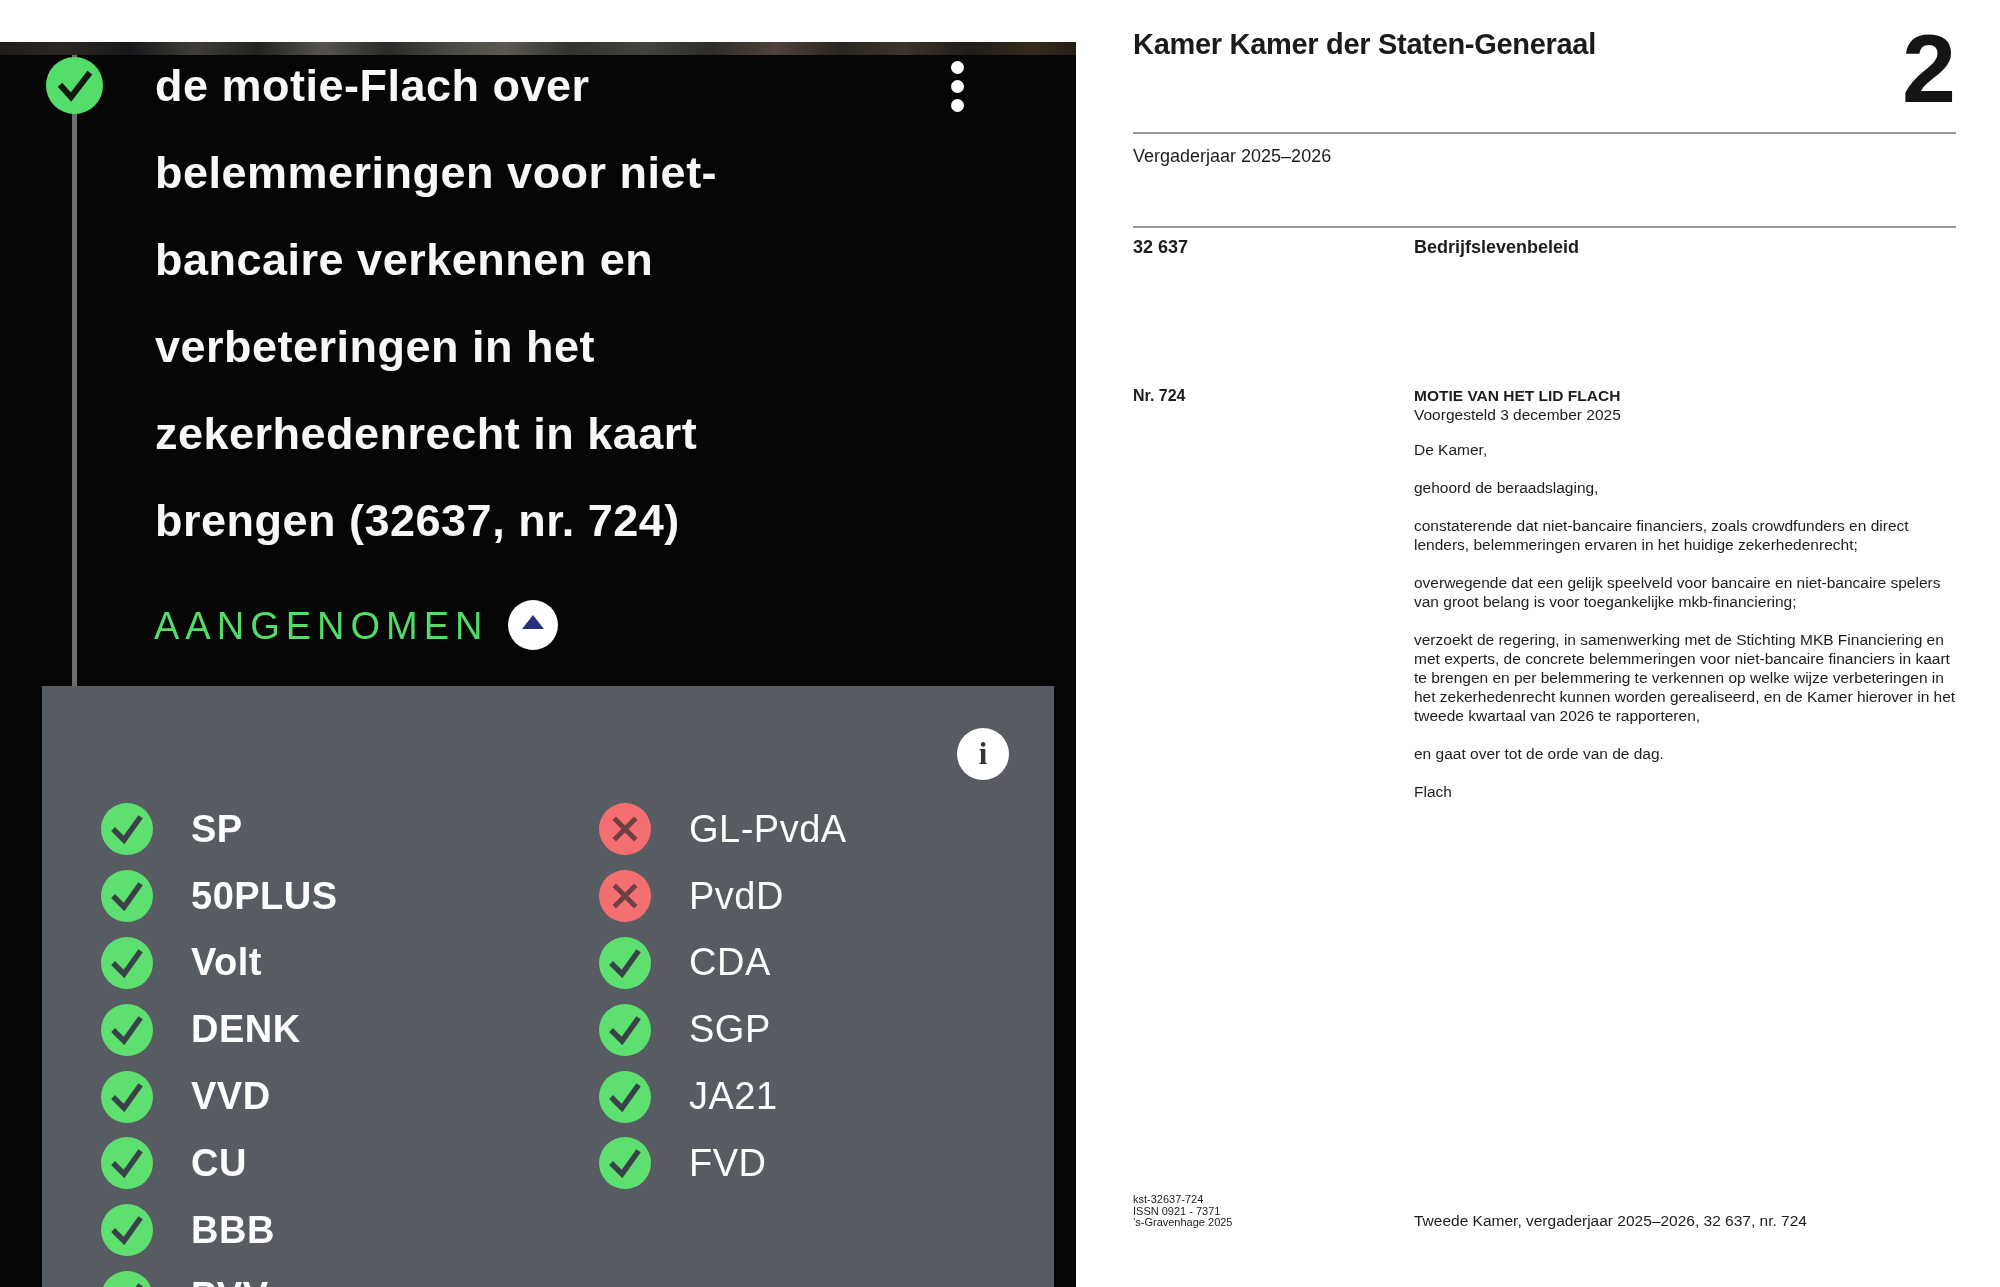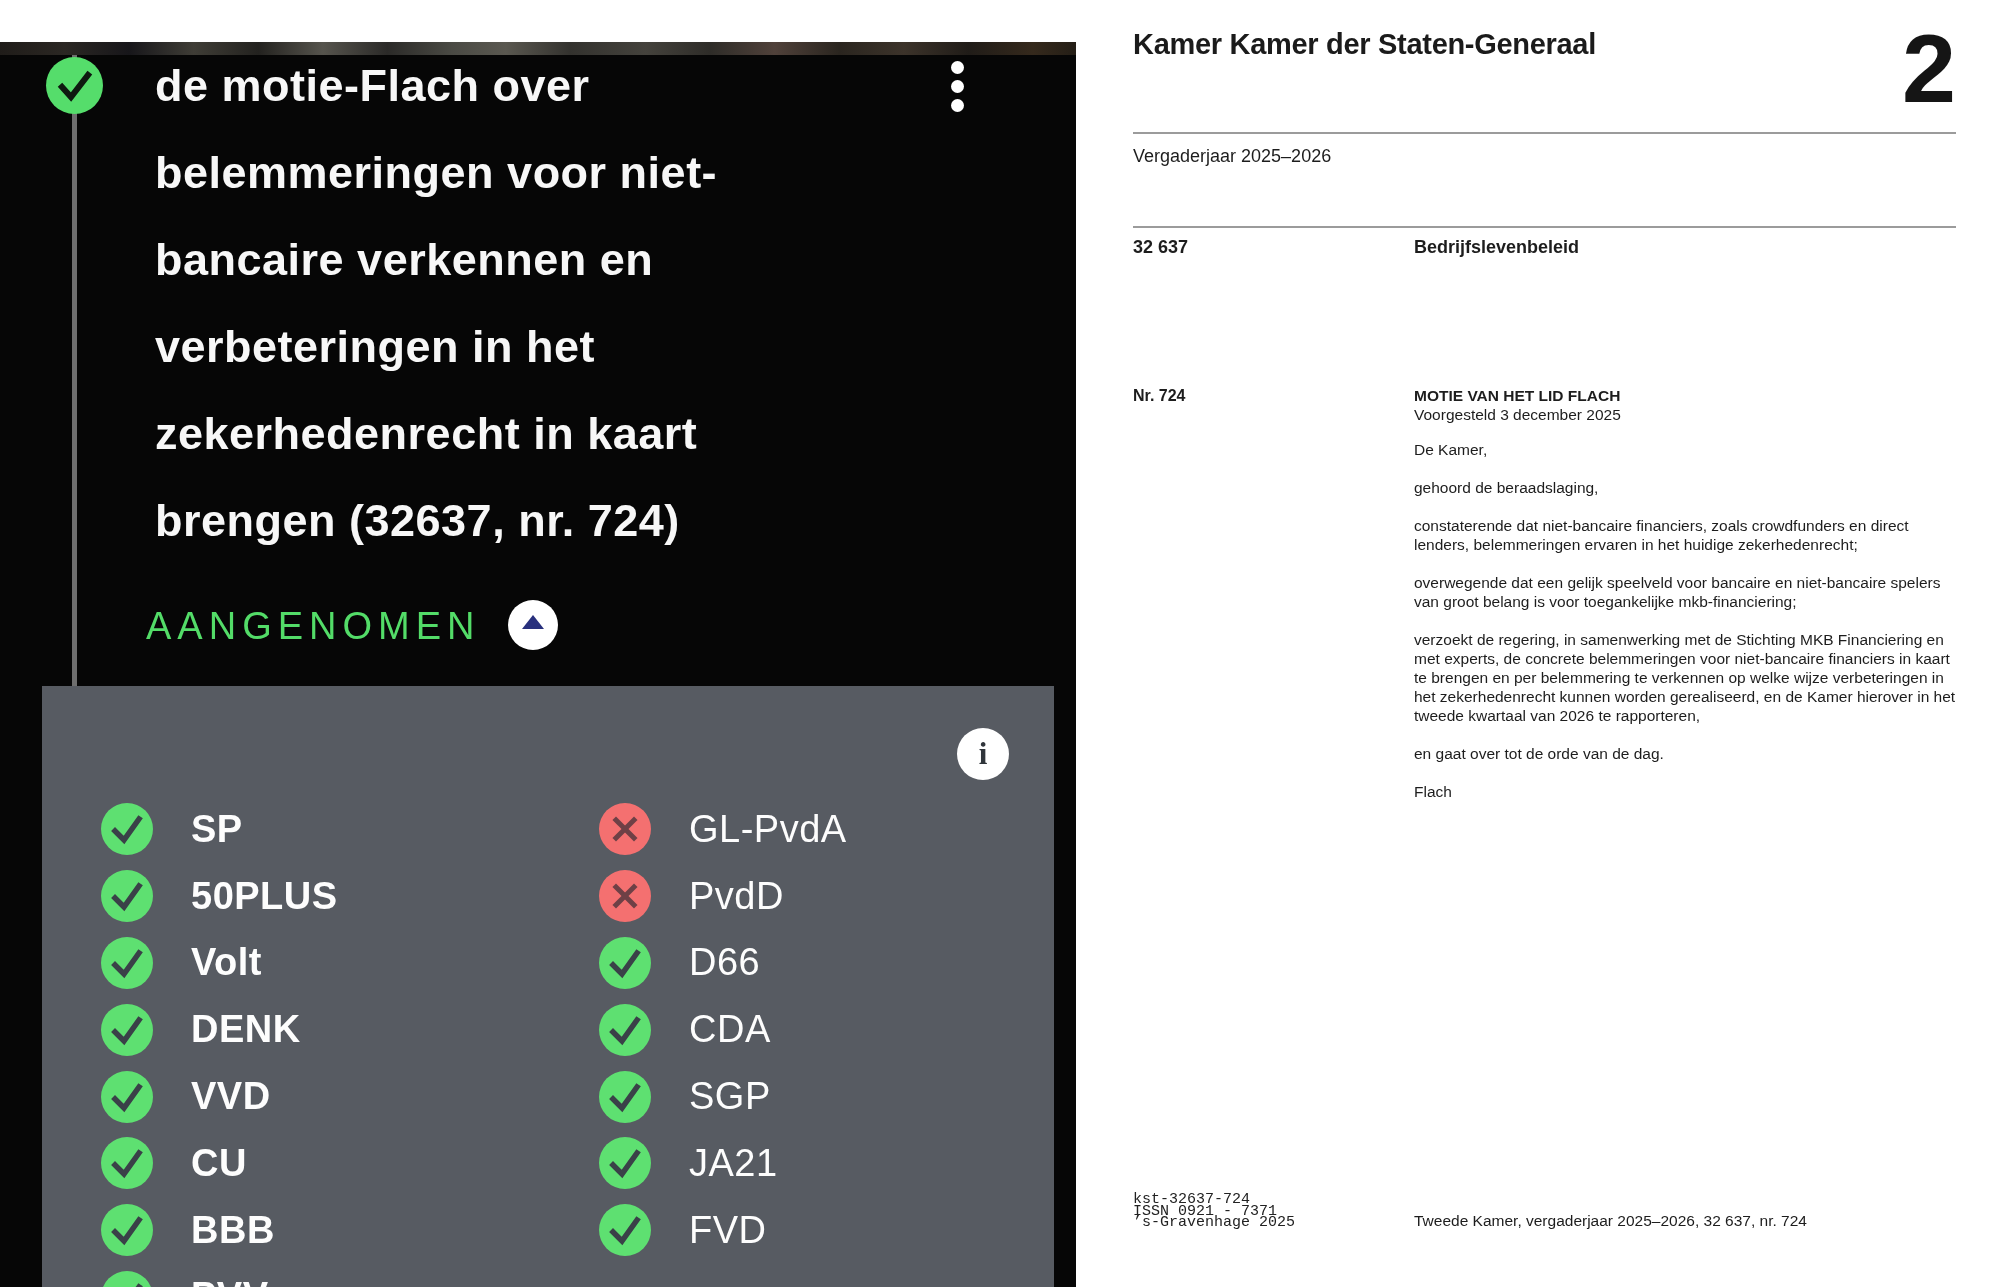--- a/index.html
+++ b/index.html
@@ -18,21 +18,21 @@
     position:absolute;left:46px;top:15px;width:57px;height:57px;border-radius:50%;
     background:#55dd6b;
   }
   .result-circle svg,.vote-icon svg,.toggle-circle svg{position:absolute;left:0;top:0;width:100%;height:100%;}
   .motion-title{
     position:absolute;left:155px;top:0;width:860px;color:#f7f7f7;
     font-size:45px;line-height:87px;font-weight:700;letter-spacing:.5px;
   }
   .kebab{position:absolute;left:951px;top:19px;display:flex;flex-direction:column;gap:6px;cursor:pointer;}
   .kebab .dot{width:13px;height:13px;border-radius:50%;background:#ffffff;}
-  .status-row{position:absolute;left:146px;top:558px;height:52px;display:flex;align-items:center;}
+  .status-row{position:absolute;left:154px;top:558px;height:52px;display:flex;align-items:center;}
   .status-label{
     color:#53dc68;font-size:38px;font-weight:400;letter-spacing:6px;line-height:52px;
   }
   .toggle-circle{
     position:absolute;left:508px;top:558px;width:50px;height:50px;border-radius:50%;background:#ffffff;cursor:pointer;
   }
   
   .vote-panel{position:absolute;left:42px;top:644px;width:1012px;height:643px;background:#575b62;}
   .info-btn{
     position:absolute;left:915px;top:42px;width:52px;height:52px;border-radius:50%;
@@ -55,21 +55,21 @@
   .rule.r1{top:132px;}
   .rule.r2{top:226px;}
   .session-year{position:absolute;left:57px;top:146px;font-size:18px;}
   .dossier-number{position:absolute;left:57px;top:237px;font-size:18px;font-weight:700;}
   .dossier-title{position:absolute;left:338px;top:237px;font-size:18px;font-weight:700;}
   .item-number{position:absolute;left:57px;top:387px;font-size:16px;font-weight:700;}
   .motion-body{position:absolute;left:338px;top:386px;width:550px;font-size:15.5px;line-height:19px;}
   .motion-heading{font-weight:700;}
   .motion-subheading{margin-bottom:16px;}
   .motion-body p{margin:0 0 19px 0;}
-  .colophon{position:absolute;left:57px;top:1194px;font-size:15px;line-height:11.5px;color:#222;font-family:Liberation Mono, monospace;}
+  .colophon{position:absolute;left:57px;top:1194px;font-size:11px;line-height:11.5px;color:#222;}
   .footer-reference{position:absolute;left:338px;top:1212px;font-size:15.5px;}
 </style>
 </head>
 <body>
 
 <div class="screen">
 
   <div class="left-pane">
     <div class="video-strip"></div>
     <div class="timeline-line"></div>
@@ -187,28 +187,20 @@
           <span class="vote-label">GL-PvdA</span>
         </div>
         <div class="vote-row">
           <span class="vote-icon tegen">
               <svg viewBox="0 0 52 52">
                 <line x1="17" y1="17" x2="35" y2="35" stroke="#6e4046" stroke-width="5" stroke-linecap="square"></line>
                 <line x1="35" y1="17" x2="17" y2="35" stroke="#6e4046" stroke-width="5" stroke-linecap="square"></line>
               </svg>
             </span>
           <span class="vote-label">PvdD</span>
-        </div>
-        <div class="vote-row">
-          <span class="vote-icon voor">
-              <svg viewBox="0 0 52 52">
-                <polyline points="14,28 23,37 38,16" fill="none" stroke="#3a4148" stroke-width="5.5" stroke-linecap="square"></polyline>
-              </svg>
-            </span>
-          <span class="vote-label">D66</span>
         </div>
         <div class="vote-row">
           <span class="vote-icon voor">
               <svg viewBox="0 0 52 52">
                 <polyline points="14,28 23,37 38,16" fill="none" stroke="#3a4148" stroke-width="5.5" stroke-linecap="square"></polyline>
               </svg>
             </span>
           <span class="vote-label">CDA</span>
         </div>
         <div class="vote-row">

